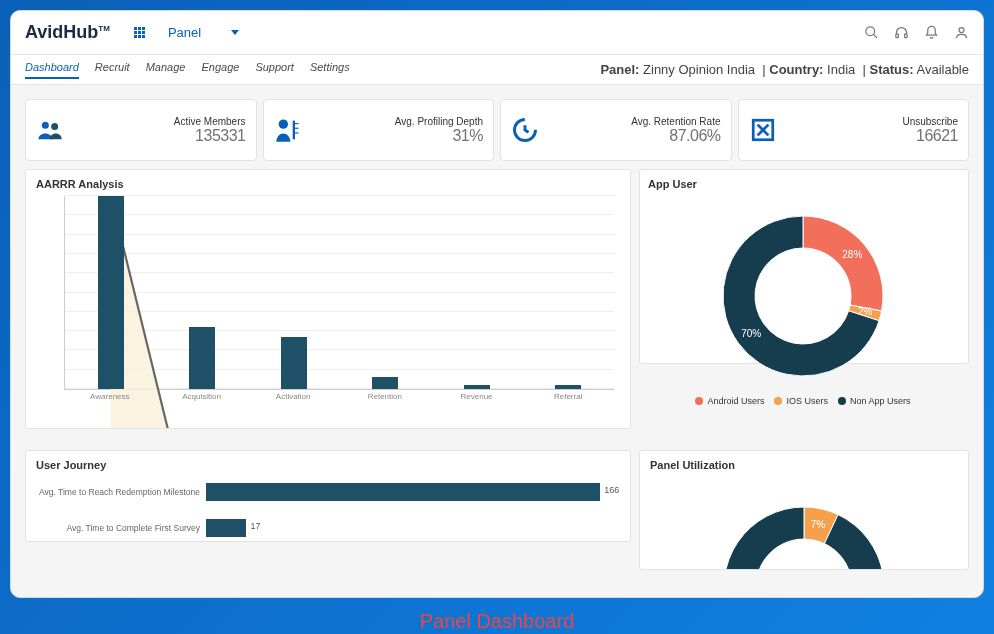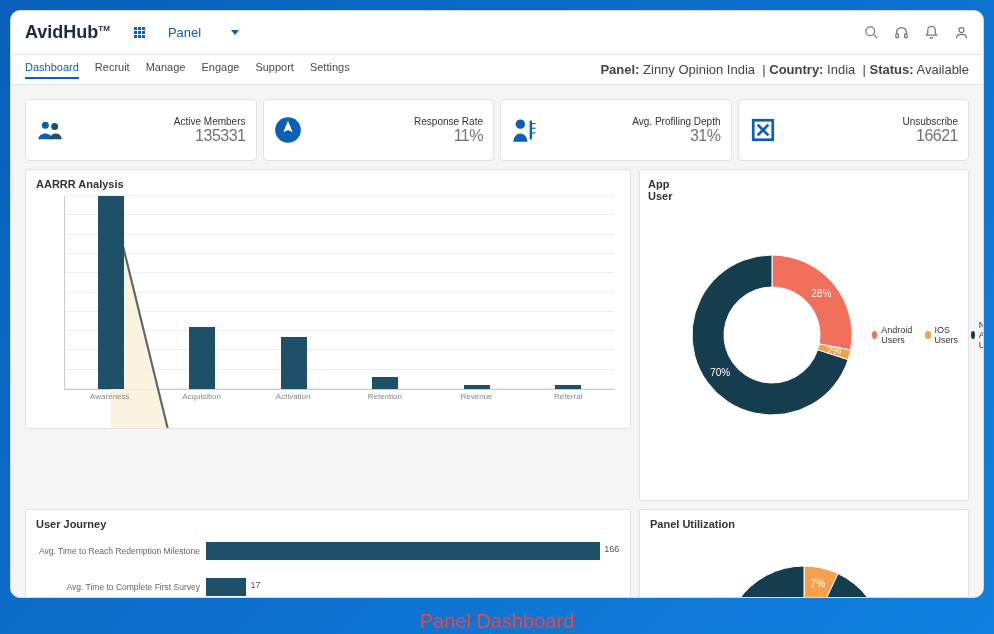--- a/index.html
+++ b/index.html
@@ -10,21 +10,21 @@
   .logo { font-weight:700; font-size:18px; color:#1a2b47; }
   .logo sup { font-size:8px; }
   .panel-select { display:flex; align-items:center; gap:22px; margin-left:24px; color:#0a5fb8; font-size:13px; cursor:pointer;}
   .panel-select .grid-icon { width:12px; height:12px; display:inline-grid; grid-template-columns:repeat(3,3px); grid-template-rows:repeat(3,3px); gap:1px;}
   .panel-select .grid-icon span { background:#0a5fb8;}
   .panel-select .caret { width:0;height:0;border-left:4px solid transparent;border-right:4px solid transparent;border-top:5px solid #0a5fb8; margin-left:8px;}
   .top-icons { margin-left:auto; display:flex; gap:14px; align-items:center; color:#6b6b6b;}
   .ico { width:16px; height:16px; display:flex; align-items:center; justify-content:center; cursor:pointer;}
   .navrow { background:#fff; height:30px; display:flex; align-items:center; padding:0 14px; border-bottom:1px solid #e6e6e6; font-size:11px; color:#4a4a4a;}
   .nav-tabs { display:flex; gap:16px;}
-  .nav-tabs .tab { cursor:pointer; padding-bottom:4px; }
+  .nav-tabs .tab { cursor:pointer; padding-bottom:4px;font-style:italic; }
   .nav-tabs .tab.active { color:#0a5fb8; border-bottom:2px solid #0a5fb8; }
   .status-line { margin-left:auto; font-size:13px; color:#444;}
   .status-line b { font-weight:700;}
   .kpis { display:flex; gap:6px; padding:14px 14px 8px;}
   .kpi { flex:1; background:#fff; border:1px solid #e2e2e2; border-radius:4px; height:62px; padding:6px 10px; display:flex; align-items:center; gap:20px;}
   .kpi .kpi-icon { width:28px; height:28px; display:flex; align-items:center; justify-content:center; }
   .kpi .txt { flex:1; text-align:right;}
   .kpi .lbl { font-size:10px; color:#333;}
   .kpi .val { font-size:16px; color:#737373; font-weight:400; letter-spacing:-0.5px;text-align:right;}
   .grid { display:grid; grid-template-columns: 1fr 330px; gap:8px; padding:0 14px 14px; flex:1; overflow:hidden;}
@@ -35,26 +35,26 @@
   .yaxis { position:absolute; left:-24px; top:0; bottom:16px; width:22px; display:flex; flex-direction:column; justify-content:space-between; font-size:8px; color:#888; text-align:right;}
   .plot { position:absolute; left:0; right:0; top:0; bottom:16px; border-left:1px solid #ccc; border-bottom:1px solid #ccc;}
   .gridlines { position:absolute; inset:0; }
   .gridlines div { position:absolute; left:0; right:0; border-top:1px solid #eee;}
   .area { position:absolute; inset:0;}
   .bars { position:absolute; inset:0; display:flex; }
   .bar-col { flex:1; display:flex; flex-direction:column; justify-content:flex-end; align-items:center; position:relative;}
   .bar { width:26px; background:#1e5167;}
   .xlabels { position:absolute; left:0; right:0; bottom:0; height:14px; display:flex;}
   .xlabels span { flex:1; text-align:center; font-size:8px; color:#888;}
-  .donut-box { height:332px; display:flex; flex-direction:row;padding-left:8px;}
+  .donut-box { height:195px; display:flex; flex-direction:column;padding-left:8px;}
   .donut-wrap { flex:1; display:flex; align-items:center; justify-content:center;}
   .legend { display:flex; gap:10px; justify-content:center; font-size:9px; color:#333;}
   .legend span { display:flex; align-items:center; gap:4px;}
   .legend i { width:8px; height:8px; border-radius:50%;}
-  .journey { height:120px; overflow:hidden; position:relative;}
+  .journey { height:92px; overflow:hidden; position:relative;}
   .util { height:120px; overflow:hidden; position:relative;}
   .hbar-row { display:flex; align-items:center; margin:12px 0 18px 0;}
   .hbar-lbl { font-size:8.5px; color:#666; width:170px; text-align:right; padding-right:6px;}
   .hbar-track { flex:1; height:18px; position:relative;}
   .hbar { height:18px; background:#1e5167;}
   .hbar-val { position:absolute; left:100%; margin-left:4px; top:2px; font-size:9px; color:#555;}
   .caption { text-align:center; color:#ef4444; font-size:20px; padding:12px 0 1px; }
   svg { display:block;}
 </style>
 </head>
@@ -137,44 +137,44 @@
               <path d="M12 20c0-3 2-5 5-5s5 2 5 5z" fill="#1e5167"></path>
             </svg>
           </div>
         <div class="txt">
             <div class="lbl">Active Members</div>
             <div class="val">135331</div>
           </div>
       </div>
       <div class="kpi">
         <div class="kpi-icon">
-            <svg width="28" height="28" viewBox="0 0 24 24">
-              <circle cx="12" cy="12" r="11" fill="#0a5fb8"></circle>
-              <path d="M12 4 L16 14 L12 12 L8 14 Z" fill="#fff"></path>
-            </svg>
-          </div>
-        <div class="txt">
-            <div class="lbl">Response Rate</div>
-            <div class="val">11%</div>
-          </div>
-      </div>
-      <div class="kpi">
-        <div class="kpi-icon">
             <svg width="28" height="28" viewBox="0 0 24 24" fill="#0a5fb8">
               <circle cx="8" cy="7" r="4"></circle>
               <path d="M2 22c0-4 3-7 6-7s6 3 6 7z"></path>
               <rect x="16" y="4" width="2" height="16"></rect>
               <rect x="18" y="6" width="3" height="1"></rect>
               <rect x="18" y="10" width="3" height="1"></rect>
               <rect x="18" y="14" width="3" height="1"></rect>
             </svg>
           </div>
         <div class="txt">
             <div class="lbl">Avg. Profiling Depth</div>
             <div class="val">31%</div>
+          </div>
+      </div>
+      <div class="kpi">
+        <div class="kpi-icon">
+            <svg width="28" height="28" viewBox="0 0 24 24" fill="none" stroke="#0a5fb8" stroke-width="2.5">
+              <circle cx="12" cy="12" r="9" stroke-dasharray="42 14"></circle>
+              <path d="M12 8v4l3 2" stroke="#0a5fb8"></path>
+            </svg>
+          </div>
+        <div class="txt">
+            <div class="lbl">Avg. Retention Rate</div>
+            <div class="val">87.06%</div>
           </div>
       </div>
       <div class="kpi">
         <div class="kpi-icon">
             <svg width="26" height="26" viewBox="0 0 24 24" fill="none" stroke="#0a5fb8" stroke-width="2.5">
               <rect x="3" y="3" width="18" height="18"></rect>
               <line x1="7" y1="7" x2="17" y2="17"></line>
               <line x1="17" y1="7" x2="7" y2="17"></line>
             </svg>
           </div>

